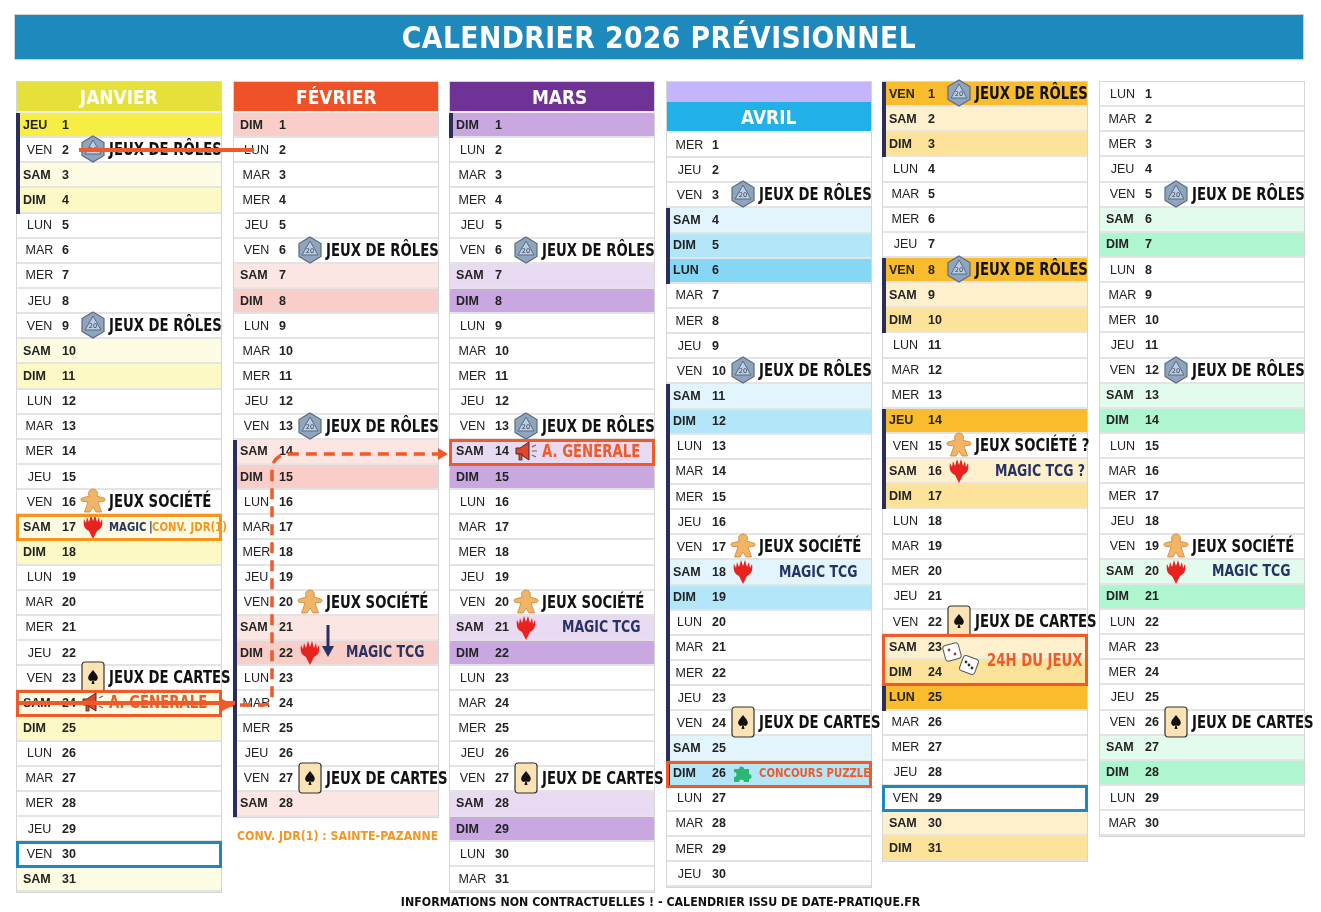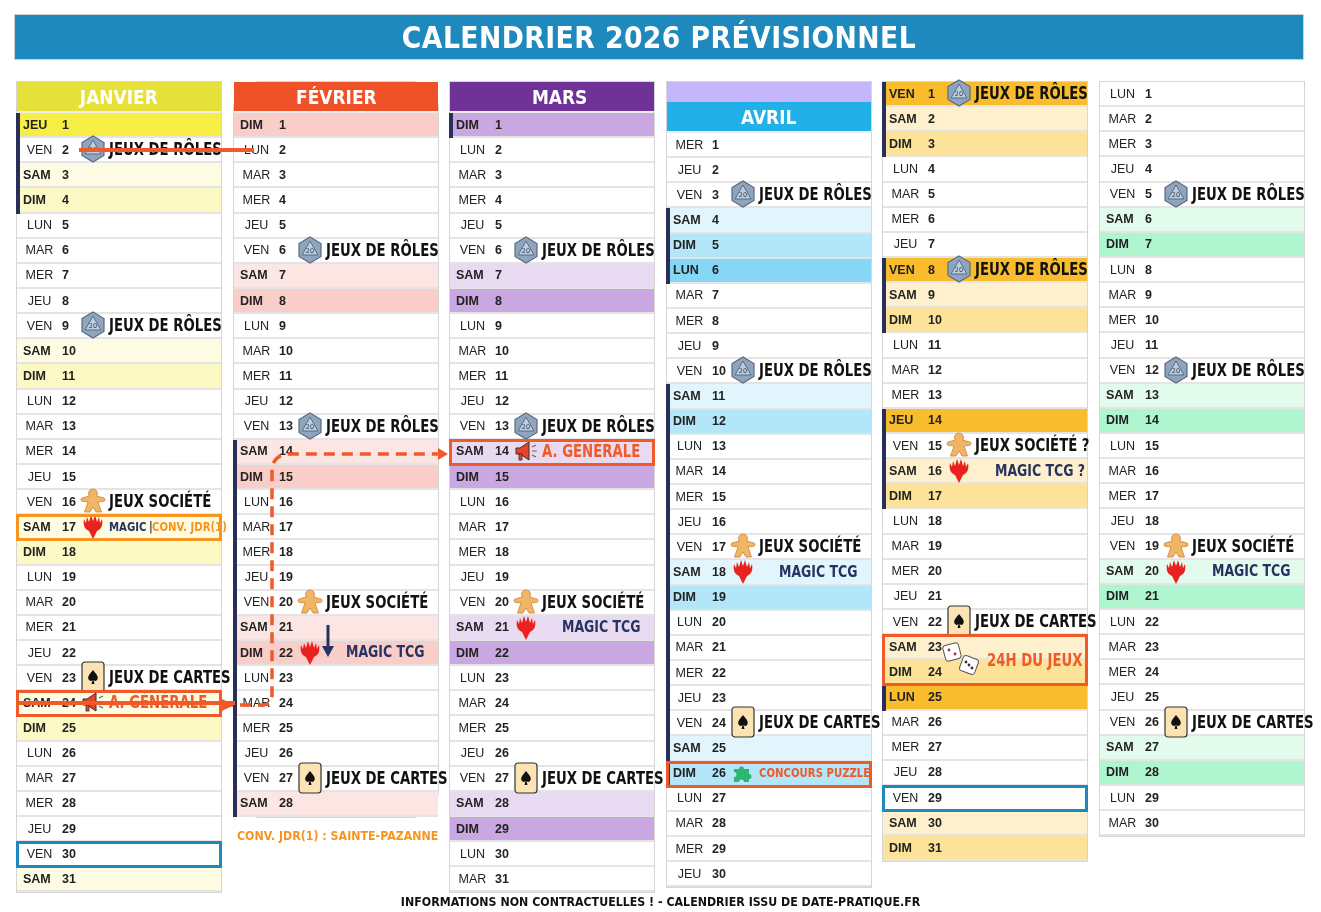--- a/index.html
+++ b/index.html
@@ -251,21 +251,21 @@
       <div class="row">
         <span class="dow">VEN</span>
         <span class="num">30</span>
         <div style="position: absolute; left: -1px; right: -1px; top: -1px; height: 27px; border: 3px solid rgb(29, 137, 189); z-index: 4; pointer-events: none;"></div>
       </div>
       <div class="row we" style="background: rgb(254, 251, 227);">
         <span class="dow">SAM</span>
         <span class="num">31</span>
       </div>
     </div>
-    <div class="month" style="left: 233px; border-radius: 28px;">
+    <div class="month" style="left: 233px;">
       <div class="month-header" style="background: rgb(239, 81, 40);">
         <span>FÉVRIER</span>
       </div>
       <div class="row we" style="background: rgb(249, 205, 200);">
         <span class="dow">DIM</span>
         <span class="num">1</span>
       </div>
       <div class="row">
         <span class="dow">LUN</span>
         <span class="num">2</span>

